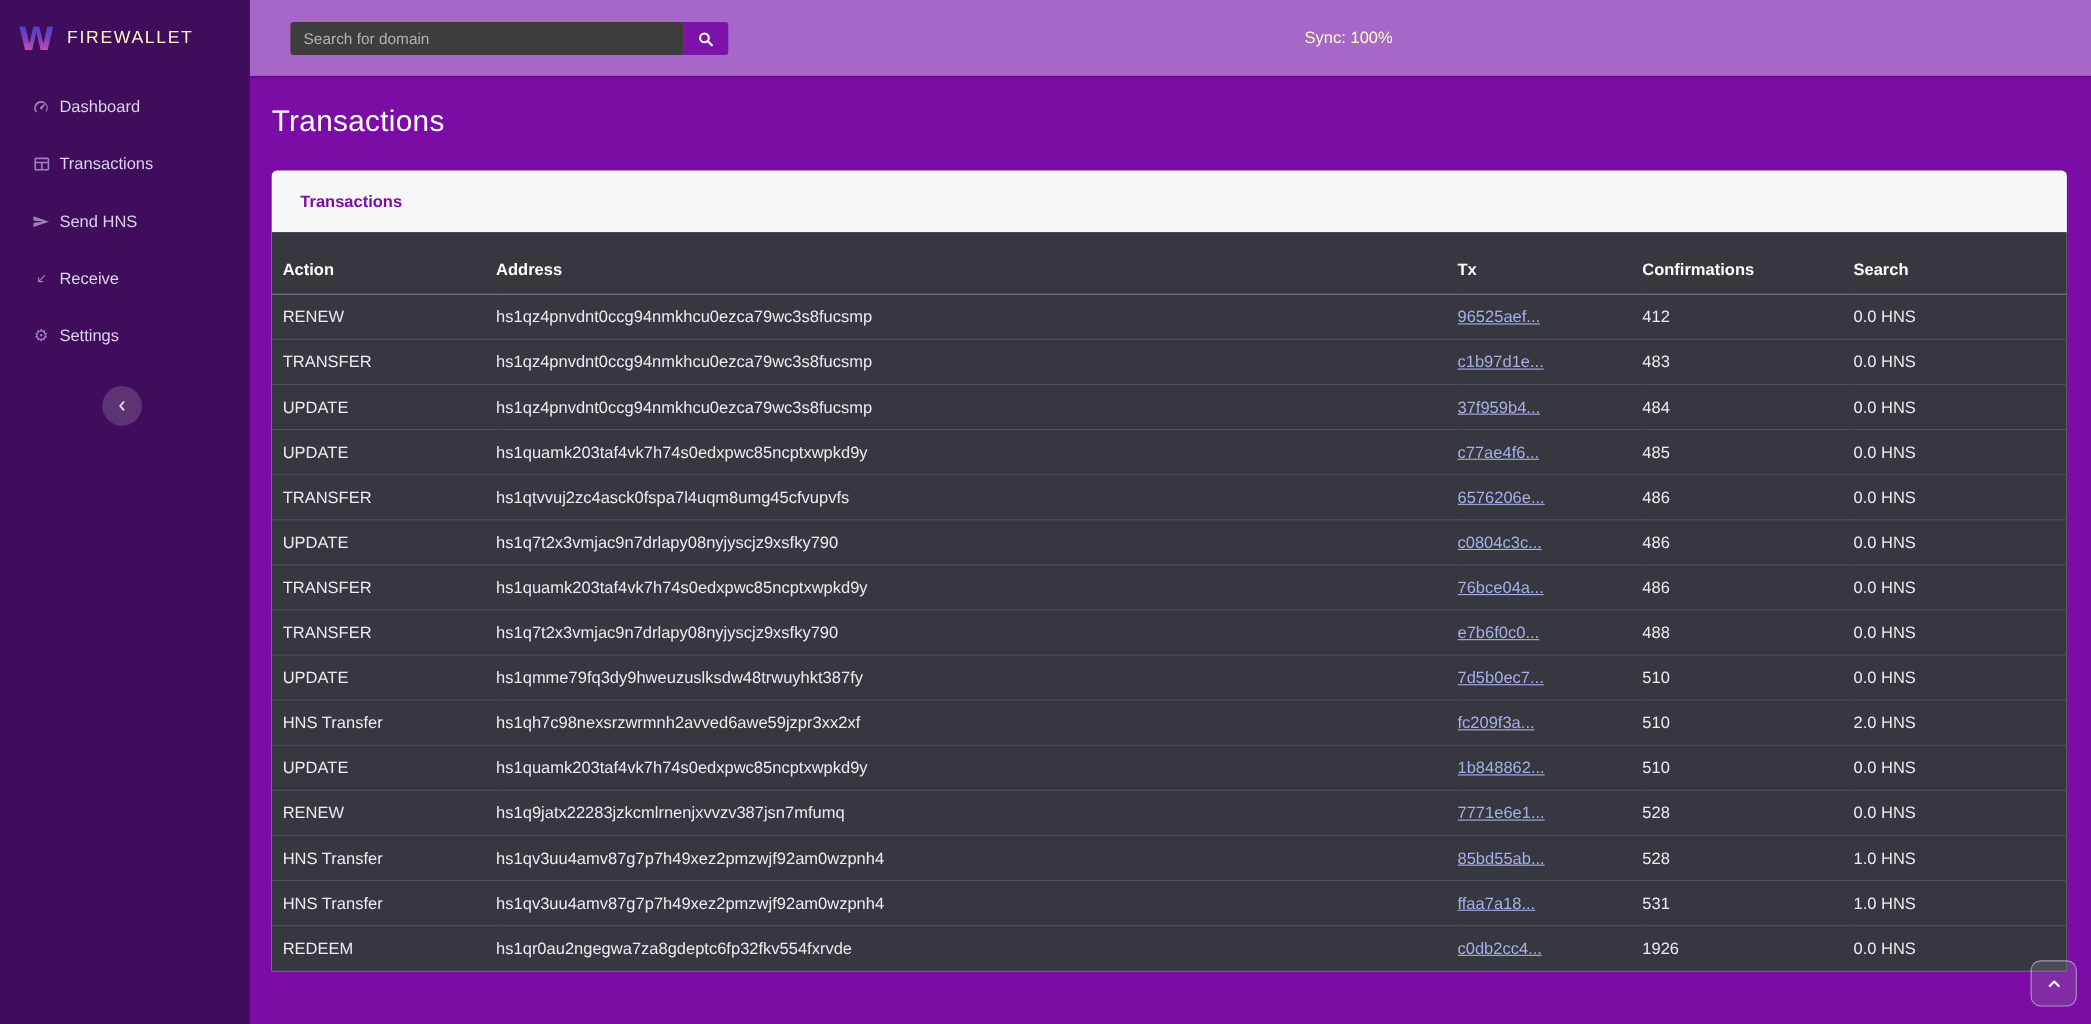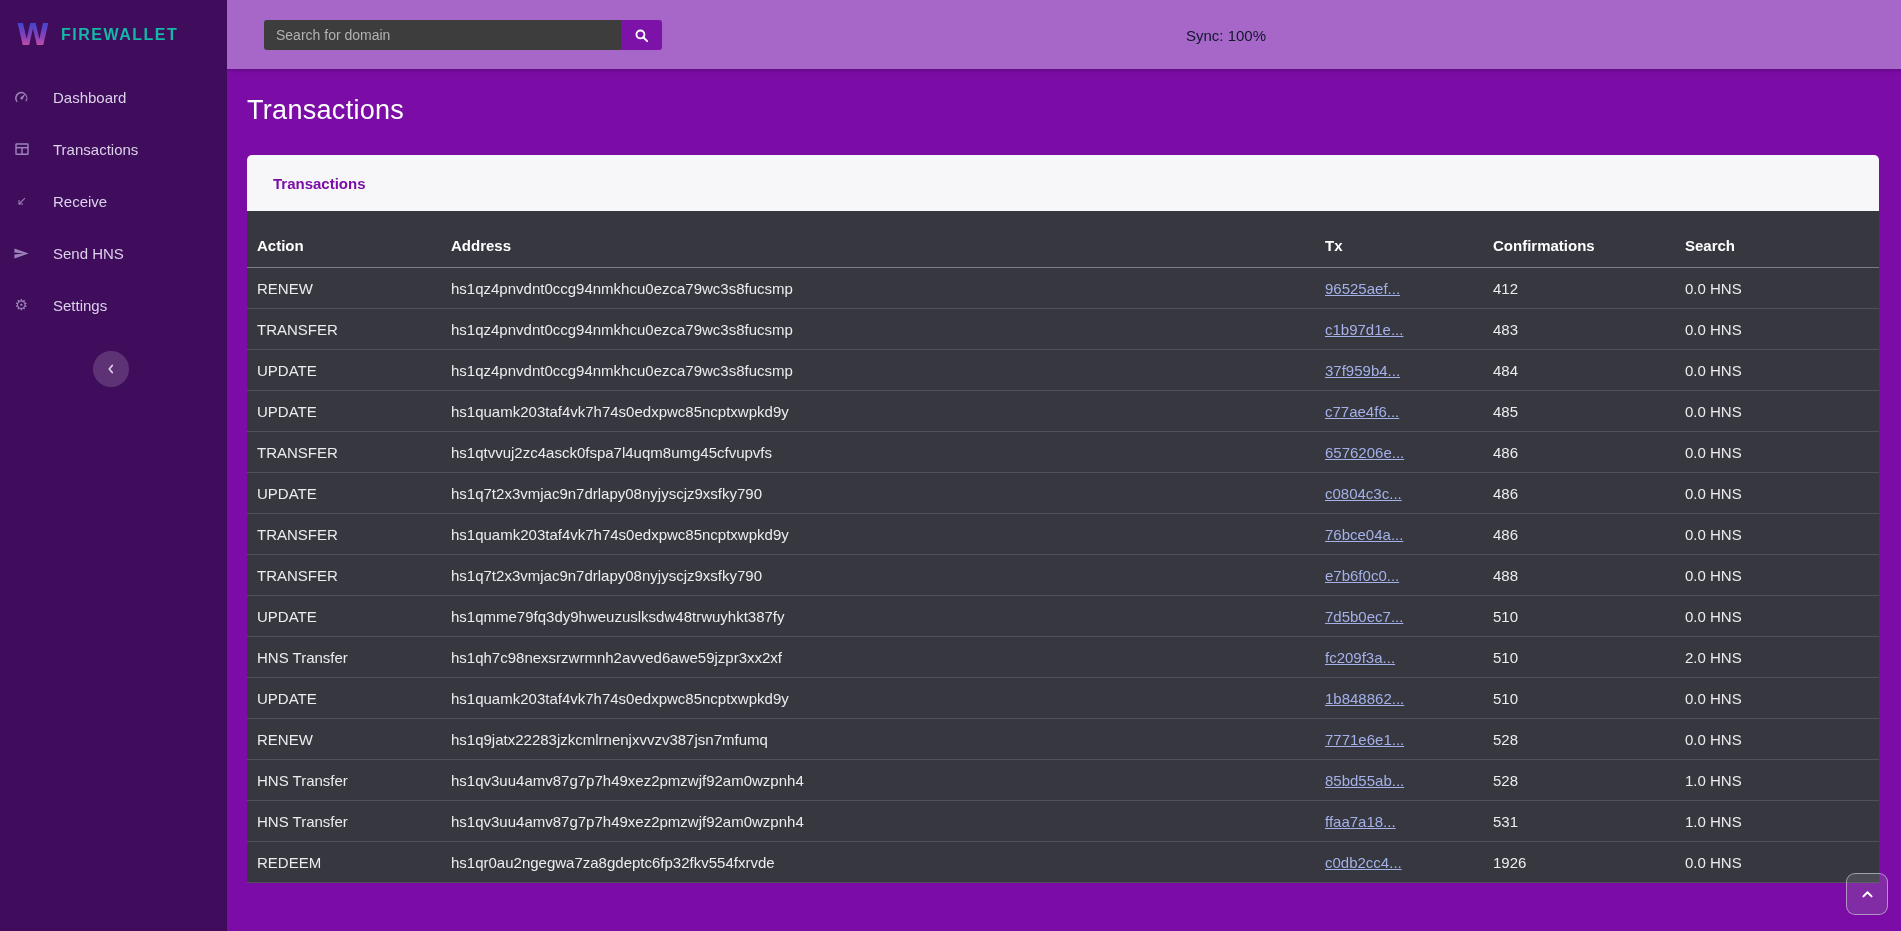--- a/index.html
+++ b/index.html
@@ -13,26 +13,26 @@
   
   .sidebar {
     position: absolute; left: 0; top: 0; width: 227px; height: 931px;
     background: #3f0d5c; z-index: 10;
   }
   .brand {
     height: 69px; display: flex; align-items: center; padding-left: 14px; gap: 9px;
     cursor: pointer;
   }
   .brand-name {
-    color: #14b8a6; font-weight: bold; font-size: 16px; letter-spacing: 1.5px;
+    color: #fef9c3; font-weight: normal; font-size: 16px; letter-spacing: 1.5px;
   }
   .nav { list-style: none; margin-top: 2px; }
   .nav-item {
-    height: 52px; display: flex; align-items: center; gap: 22px;
-    padding-left: 12px; cursor: pointer; color: #dcd2ea; font-size: 15px;
+    height: 52px; display: flex; align-items: center; gap: 7px;
+    padding-left: 28px; cursor: pointer; color: #dcd2ea; font-size: 15px;
   }
   .nav-item .nicon { color: #9d82b9; width: 19px; display: inline-flex; justify-content: center; align-items: center; }
   .nav-item .gear-glyph { font-family: "DejaVu Sans", sans-serif; font-size: 15px; line-height: 1; }
   .collapse-btn {
     margin: 20px 0 0 93px; width: 36px; height: 36px; border-radius: 50%;
     background: rgba(255,255,255,0.16); border: none; cursor: pointer;
     display: flex; align-items: center; justify-content: center;
   }
 
   
@@ -46,21 +46,21 @@
     border-radius: 3px 0 0 3px; color: #e8e8e8; font-size: 14px; padding: 0 12px;
     font-family: "Liberation Sans", sans-serif;
   }
   .search-input::placeholder { color: #b2b2b2; }
   .search-btn {
     width: 41px; height: 30px; background: #7c12a8; border: none; cursor: pointer;
     border-radius: 0 3px 3px 0; display: flex; align-items: center; justify-content: center;
   }
   .sync-label {
     position: absolute; left: 959px; top: 50%; transform: translateY(-50%);
-    color: #0f172a; font-size: 15px;
+    color: #fef9c3; font-size: 15px;
   }
   .wallet-group {
     position: absolute; right: 18px; top: 50%; transform: translateY(-50%);
     display: flex; align-items: center; gap: 10px; justify-content: center;
   }
   .wallet-name { color: #ece3f4; font-size: 15px; }
   .wallet-avatar { width: 37px; height: 37px; cursor: pointer; }
 
   
   .main {
@@ -143,34 +143,34 @@
         <svg width="16" height="16" viewBox="0 0 24 24" fill="none" stroke="currentColor" stroke-width="2.2">
           <rect x="3" y="4.5" width="18" height="15.5" rx="1"></rect>
           <line x1="3" y1="10" x2="21" y2="10"></line>
           <line x1="12" y1="10" x2="12" y2="20"></line>
         </svg>
       </span>
       <span>Transactions</span>
     </li>
     <li class="nav-item">
       <span class="nicon">
+        <svg width="17" height="17" viewBox="0 0 24 24" fill="currentColor">
+          <path d="M2 19l20-7L2 5v5.5L15 12 2 13.5V19z"></path>
+        </svg>
+      </span>
+      <span>Send HNS</span>
+    </li>
+    <li class="nav-item">
+      <span class="nicon">
         <svg width="15" height="15" viewBox="0 0 24 24" fill="none" stroke="currentColor" stroke-width="1.7">
           <line x1="17.5" y1="6.5" x2="8" y2="16"></line>
           <polyline points="8,9.5 8,16 14.5,16"></polyline>
         </svg>
       </span>
       <span>Receive</span>
-    </li>
-    <li class="nav-item">
-      <span class="nicon">
-        <svg width="17" height="17" viewBox="0 0 24 24" fill="currentColor">
-          <path d="M2 19l20-7L2 5v5.5L15 12 2 13.5V19z"></path>
-        </svg>
-      </span>
-      <span>Send HNS</span>
     </li>
     <li class="nav-item">
       <span class="nicon gear-glyph">⚙</span>
       <span>Settings</span>
     </li>
   </ul>
 
   <button class="collapse-btn">
     <span style="display:inline-flex;">
       <svg width="12" height="12" viewBox="0 0 24 24" fill="none" stroke="#ddd2ea" stroke-width="3.5" stroke-linecap="round" stroke-linejoin="round">

